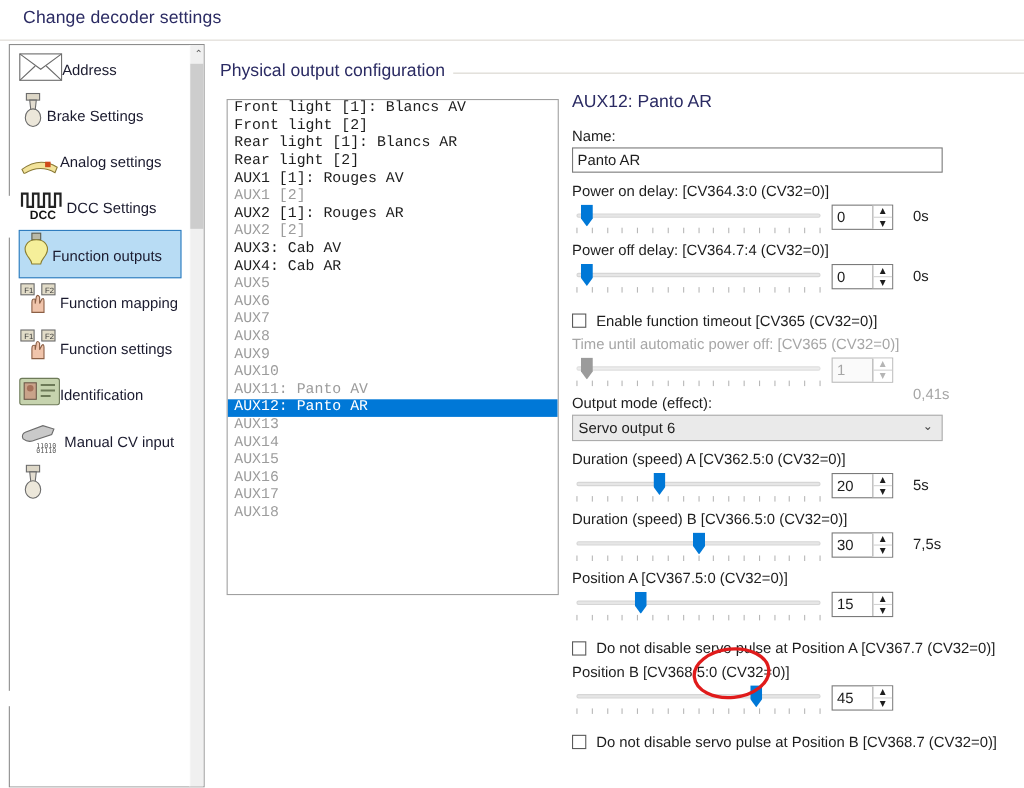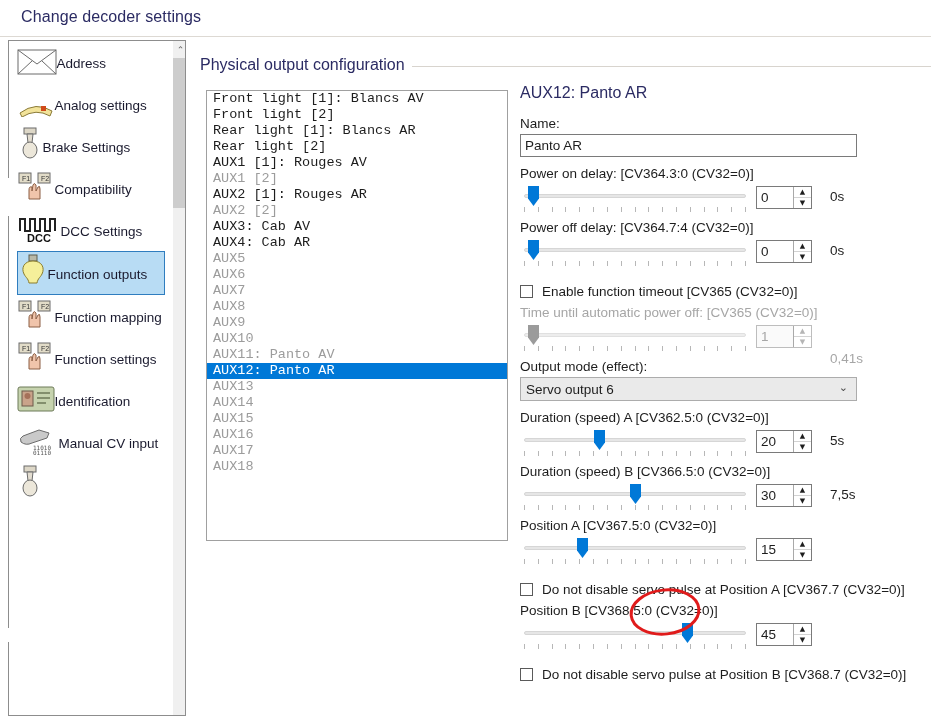--- a/index.html
+++ b/index.html
@@ -169,48 +169,36 @@
             <span><svg width="40" height="28">
                 <rect x="1" y="3" width="38" height="24" fill="#fff" stroke="#6b6b6b"></rect>
                 <path d="M1 3 L20 17 L39 3" fill="none" stroke="#6b6b6b"></path>
                 <path d="M1 27 L15 14 M39 27 L25 14" fill="none" stroke="#6b6b6b"></path>
               </svg></span>
           </div>
           <div class="sb-label">Address</div>
         </div>
         <div class="sb-item">
           <div class="sb-icon">
-            <span><svg width="38" height="20">
-                <path d="M3 16 Q19 4 35 14 L33 19 Q19 11 5 20 Z" fill="#f2e39a" stroke="#8a7a36"></path>
-                <rect x="24" y="9" width="5" height="5" fill="#d04a1a"></rect>
-              </svg></span>
-          </div>
-          <div class="sb-label">Analog settings</div>
-        </div>
-        <div class="sb-item">
-          <div class="sb-icon">
             <span><svg width="26" height="32">
                 <rect x="7" y="1" width="12" height="6" fill="#ddd7c7" stroke="#6b6b6b"></rect>
                 <path d="M10 7 L16 7 L15 16 L11 16 Z" fill="#e3ddd0" stroke="#6b6b6b"></path>
                 <ellipse cx="13" cy="23" rx="7" ry="8" fill="#ece7da" stroke="#6b6b6b"></ellipse>
               </svg></span>
           </div>
           <div class="sb-label">Brake Settings</div>
         </div>
         <div class="sb-item">
           <div class="sb-icon">
-            <span><svg width="38" height="30">
-                <rect x="2" y="2" width="12" height="10" fill="#e2dcc8" stroke="#6b6b6b"></rect>
-                <rect x="21" y="2" width="12" height="10" fill="#e2dcc8" stroke="#6b6b6b"></rect>
-                <text x="5" y="10" font-size="7" fill="#333" font-family="sans-serif">F1</text>
-                <text x="24" y="10" font-size="7" fill="#333" font-family="sans-serif">F2</text>
-                <path d="M12 28 L12 19 Q12 15 15 16 L15 20 L16 14 Q17 11 19 14 L19 20 L21 16 Q23 14 23 18 L23 28 Z" fill="#f0c4ab" stroke="#8b5f45"></path>
-              </svg></span>
-          </div>
-          <div class="sb-label">Compatibility</div>
+            <span><svg width="38" height="20">
+                <path d="M3 16 Q19 4 35 14 L33 19 Q19 11 5 20 Z" fill="#f2e39a" stroke="#8a7a36"></path>
+                <rect x="24" y="9" width="5" height="5" fill="#d04a1a"></rect>
+              </svg></span>
+          </div>
+          <div class="sb-label">Analog settings</div>
         </div>
         <div class="sb-item">
           <div class="sb-icon">
             <span><svg width="44" height="30">
                 <path d="M3 18 V6 H8 V18 H13 V6 H18 V18 H23 V6 H28 V18 H33 V6 H38 V18" fill="none" stroke="#222" stroke-width="2"></path>
                 <text x="10" y="29" font-size="11" font-weight="bold" fill="#111" font-family="sans-serif">DCC</text>
               </svg></span>
           </div>
           <div class="sb-label">DCC Settings</div>
         </div>

